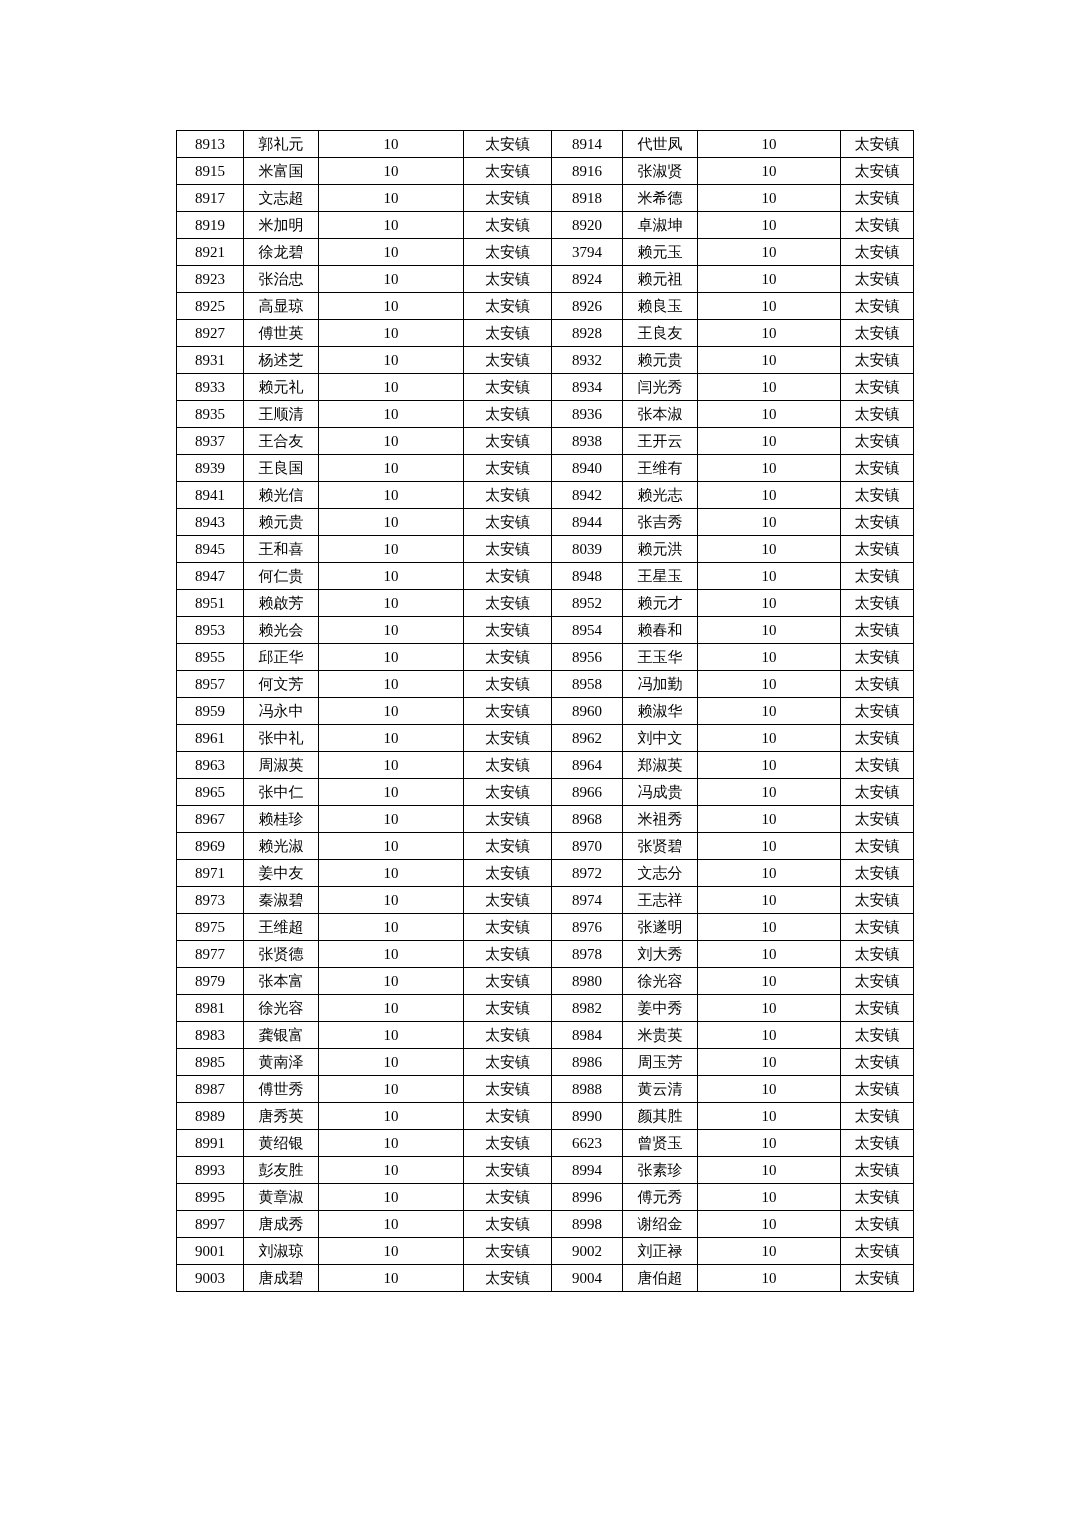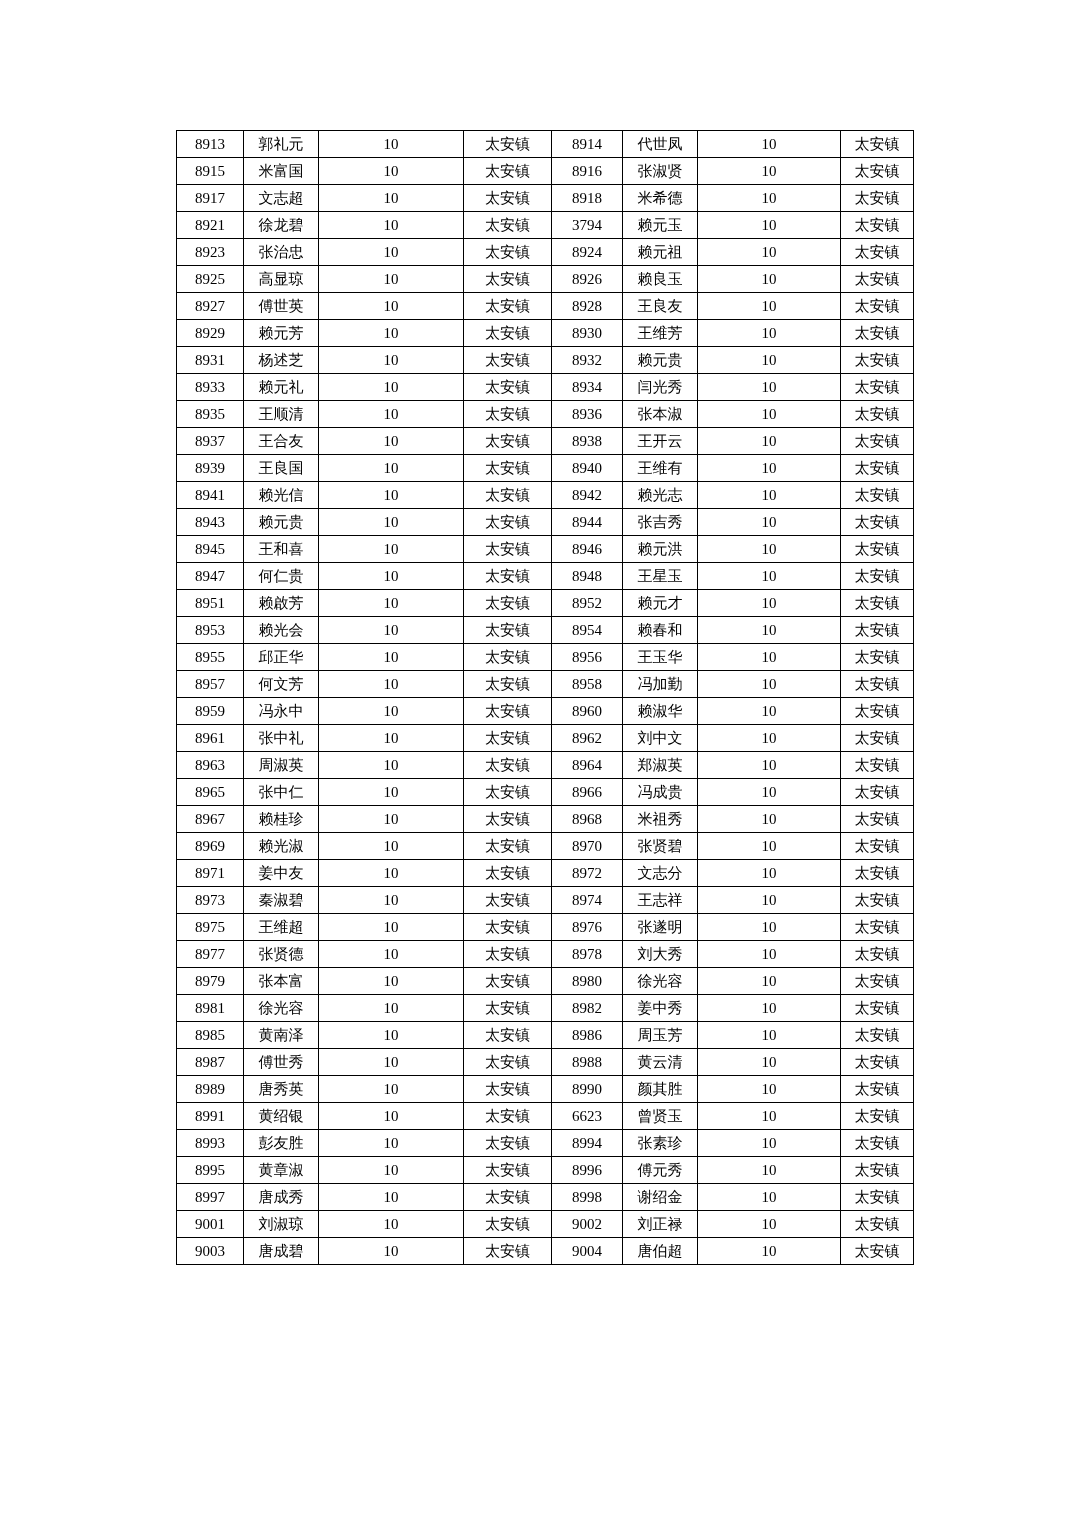--- a/index.html
+++ b/index.html
@@ -73,20 +73,30 @@
           <td class="c0">8917</td>
           <td class="c1">文志超</td>
           <td class="c2">10</td>
           <td class="c3">太安镇</td>
           <td class="c4">8918</td>
           <td class="c5">米希德</td>
           <td class="c6">10</td>
           <td class="c7">太安镇</td>
         </tr>
         <tr>
+          <td class="c0">8919</td>
+          <td class="c1">米加明</td>
+          <td class="c2">10</td>
+          <td class="c3">太安镇</td>
+          <td class="c4">8920</td>
+          <td class="c5">卓淑坤</td>
+          <td class="c6">10</td>
+          <td class="c7">太安镇</td>
+        </tr>
+        <tr>
           <td class="c0">8921</td>
           <td class="c1">徐龙碧</td>
           <td class="c2">10</td>
           <td class="c3">太安镇</td>
           <td class="c4">3794</td>
           <td class="c5">赖元玉</td>
           <td class="c6">10</td>
           <td class="c7">太安镇</td>
         </tr>
         <tr>
@@ -113,30 +123,20 @@
           <td class="c0">8927</td>
           <td class="c1">傅世英</td>
           <td class="c2">10</td>
           <td class="c3">太安镇</td>
           <td class="c4">8928</td>
           <td class="c5">王良友</td>
           <td class="c6">10</td>
           <td class="c7">太安镇</td>
         </tr>
         <tr>
-          <td class="c0">8929</td>
-          <td class="c1">赖元芳</td>
-          <td class="c2">10</td>
-          <td class="c3">太安镇</td>
-          <td class="c4">8930</td>
-          <td class="c5">王维芳</td>
-          <td class="c6">10</td>
-          <td class="c7">太安镇</td>
-        </tr>
-        <tr>
           <td class="c0">8931</td>
           <td class="c1">杨述芝</td>
           <td class="c2">10</td>
           <td class="c3">太安镇</td>
           <td class="c4">8932</td>
           <td class="c5">赖元贵</td>
           <td class="c6">10</td>
           <td class="c7">太安镇</td>
         </tr>
         <tr>
@@ -197,21 +197,21 @@
           <td class="c4">8944</td>
           <td class="c5">张吉秀</td>
           <td class="c6">10</td>
           <td class="c7">太安镇</td>
         </tr>
         <tr>
           <td class="c0">8945</td>
           <td class="c1">王和喜</td>
           <td class="c2">10</td>
           <td class="c3">太安镇</td>
-          <td class="c4">8946</td>
+          <td class="c4">8039</td>
           <td class="c5">赖元洪</td>
           <td class="c6">10</td>
           <td class="c7">太安镇</td>
         </tr>
         <tr>
           <td class="c0">8947</td>
           <td class="c1">何仁贵</td>
           <td class="c2">10</td>
           <td class="c3">太安镇</td>
           <td class="c4">8948</td>
@@ -369,20 +369,30 @@
           <td class="c6">10</td>
           <td class="c7">太安镇</td>
         </tr>
         <tr>
           <td class="c0">8981</td>
           <td class="c1">徐光容</td>
           <td class="c2">10</td>
           <td class="c3">太安镇</td>
           <td class="c4">8982</td>
           <td class="c5">姜中秀</td>
+          <td class="c6">10</td>
+          <td class="c7">太安镇</td>
+        </tr>
+        <tr>
+          <td class="c0">8983</td>
+          <td class="c1">龚银富</td>
+          <td class="c2">10</td>
+          <td class="c3">太安镇</td>
+          <td class="c4">8984</td>
+          <td class="c5">米贵英</td>
           <td class="c6">10</td>
           <td class="c7">太安镇</td>
         </tr>
         <tr>
           <td class="c0">8985</td>
           <td class="c1">黄南泽</td>
           <td class="c2">10</td>
           <td class="c3">太安镇</td>
           <td class="c4">8986</td>
           <td class="c5">周玉芳</td>

